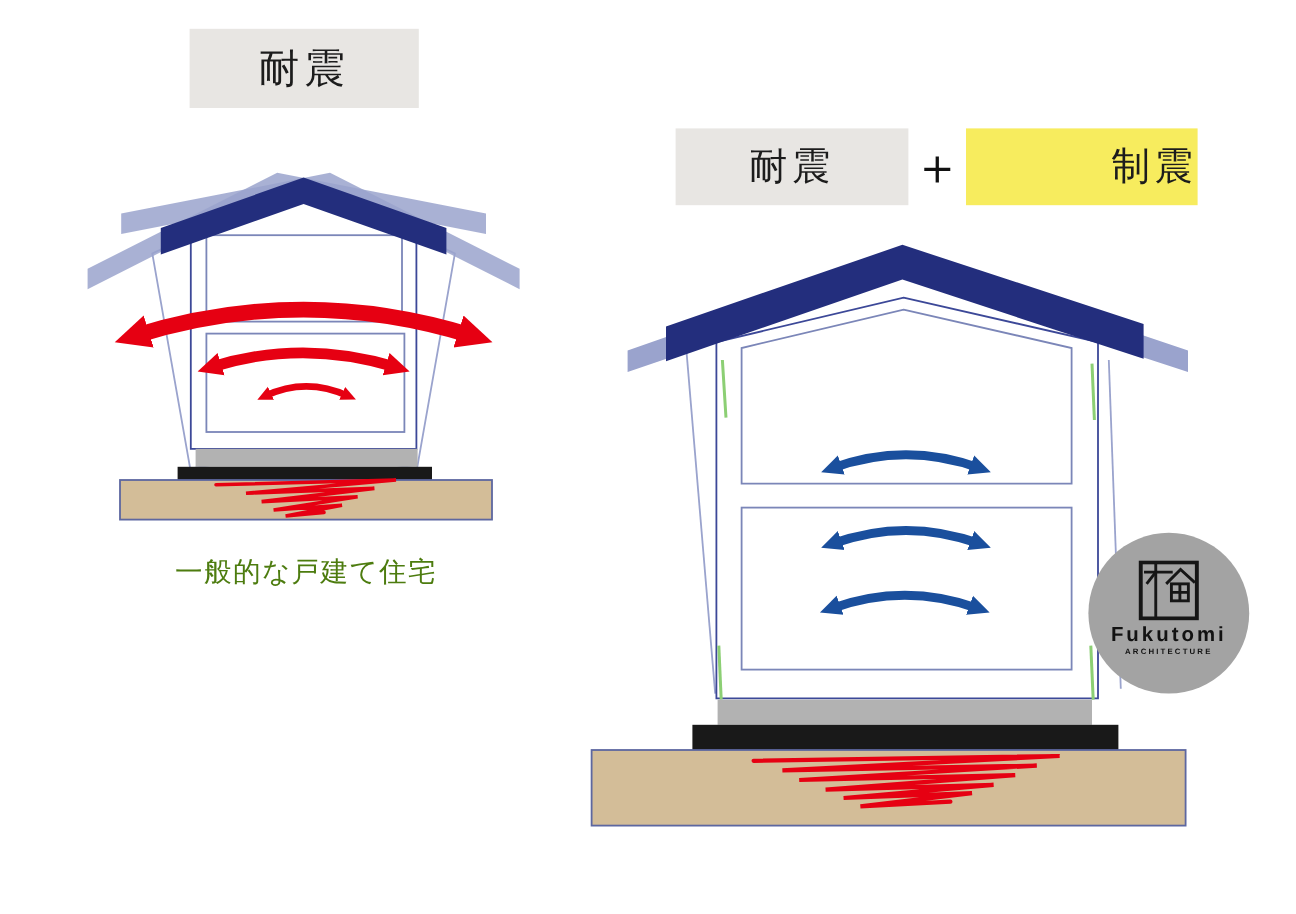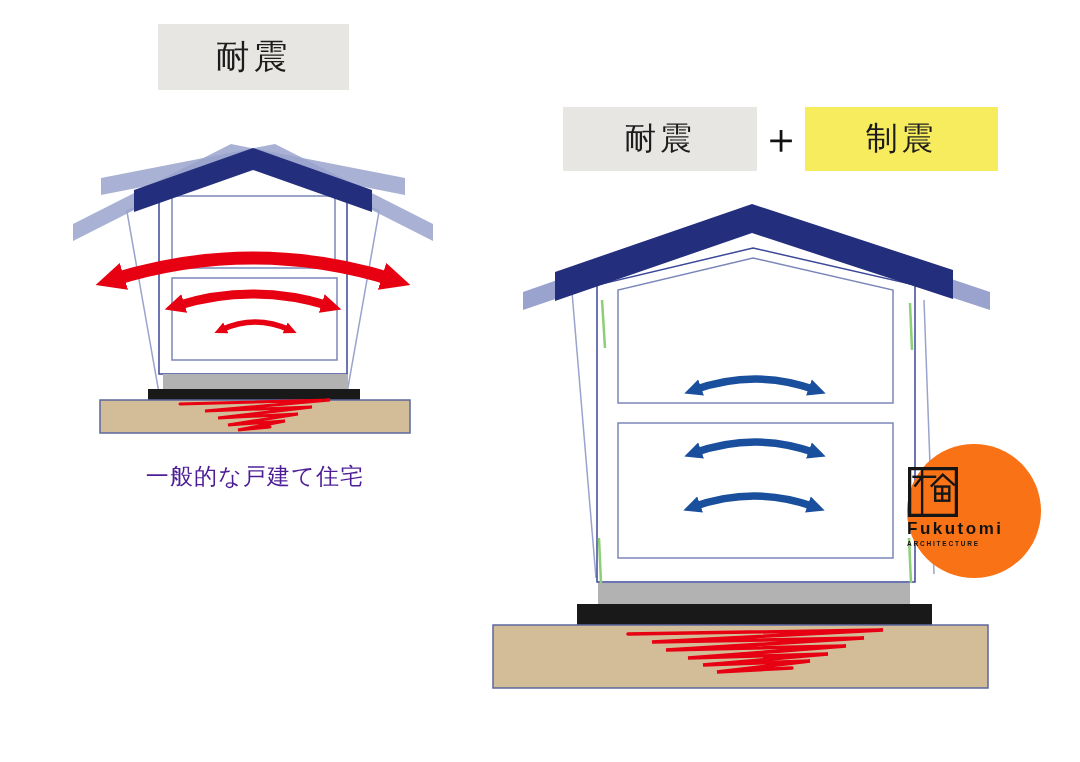--- a/index.html
+++ b/index.html
@@ -4,25 +4,25 @@
 <style>
   html,body{margin:0;padding:0;background:#fff;}
   body{font-family:"Liberation Sans","DejaVu Sans",sans-serif;}
   #canvas{position:relative;width:1080px;height:762px;background:#ffffff;overflow:hidden;}
   #diagram-svg{position:absolute;left:0;top:0;}
   .titlebox{display:flex;align-items:center;justify-content:center;color:#1c1c1c;}
   #title-left{position:absolute;left:158px;top:24px;width:191px;height:66px;background:#e8e6e3;font-size:34px;letter-spacing:0.12em;}
   #title-right{position:absolute;left:563px;top:107px;height:64px;display:flex;align-items:center;}
   #title-right .box-gray{width:194px;height:64px;background:#e8e6e3;font-size:32px;letter-spacing:0.12em;}
   #title-right .plus{font-size:42px;font-weight:400;color:#111;margin:0 3px;line-height:1;}
-  #title-right .box-yellow{width:193px;height:64px;background:#f7ec5e;font-size:32px;letter-spacing:0.12em;}
-  .caption{position:absolute;font-size:23px;color:#4c1d95;letter-spacing:0.05em;text-align:center;}
+  #title-right .box-yellow{width:193px;height:64px;background:#f7ec5e;font-size:32px;letter-spacing:0.12em;justify-content:flex-end;}
+  .caption{position:absolute;font-size:23px;color:#4d7c0f;letter-spacing:0.05em;text-align:center;}
   #caption-left{left:100px;top:461px;width:310px;}
   #caption-right{left:610px;top:714px;width:310px;}
-  #logo{position:absolute;left:907px;top:444px;width:134px;height:134px;border-radius:50%;background:#f97316;display:flex;flex-direction:column;align-items:flex-start;}
+  #logo{position:absolute;left:907px;top:444px;width:134px;height:134px;border-radius:50%;background:#a3a3a3;display:flex;flex-direction:column;align-items:center;}
   #logo .mark{margin-top:23px;}
   #logo .logo-name{font-size:17px;font-weight:bold;letter-spacing:2.5px;color:#121212;margin-top:2px;}
   #logo .logo-sub{font-size:6.5px;font-weight:bold;letter-spacing:1.8px;color:#121212;margin-top:1px;}
 </style>
 </head>
 <body>
 
 <div id="canvas">
 
   <svg id="diagram-svg" width="1080" height="762" viewBox="0 0 1080 762">

